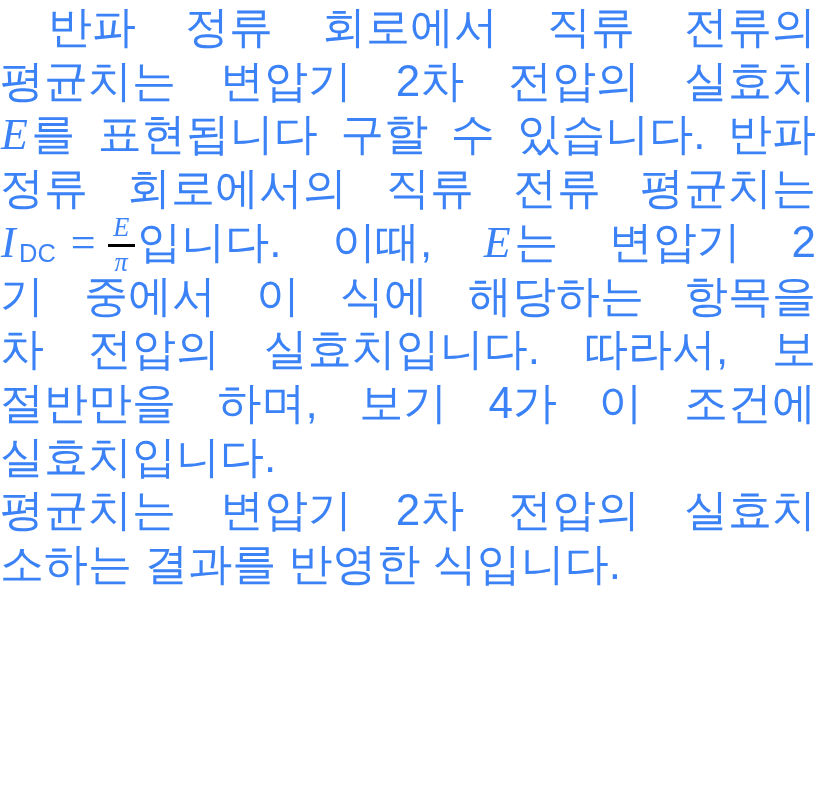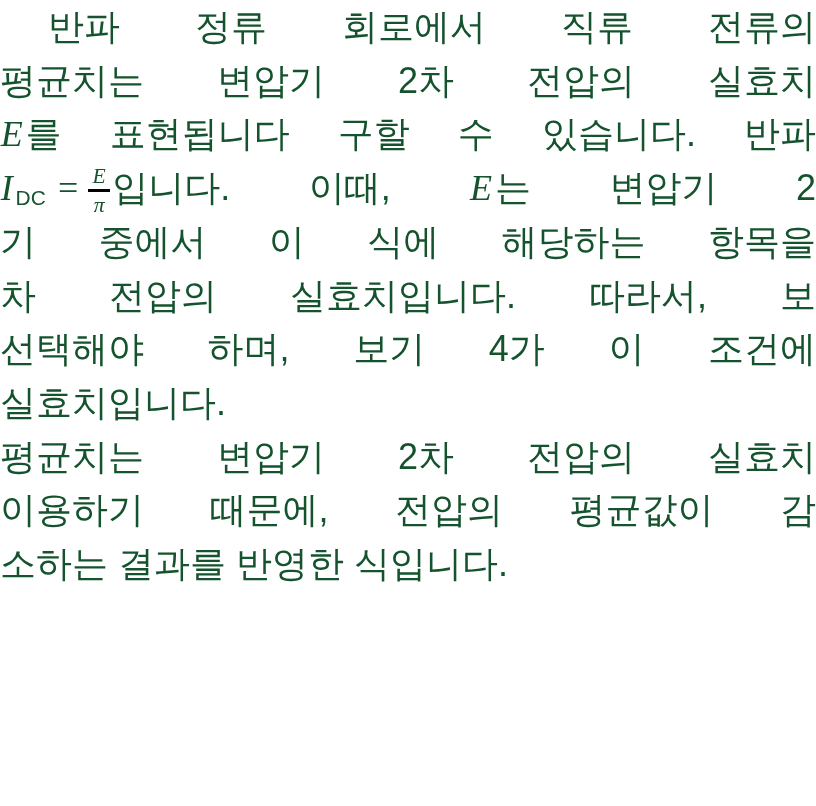--- a/index.html
+++ b/index.html
@@ -5,23 +5,23 @@
   html, body {
     margin: 0;
     padding: 0;
     background: #ffffff;
   }
   .page {
     position: relative;
     width: 816px;
     height: 642px;
     background: #ffffff;
-    color: #14532d;
+    color: #3b82f6;
     font-family: "Liberation Sans", sans-serif;
-    font-size: 36px;
+    font-size: 44px;
     overflow: hidden;
   }
   .line {
     height: 53.73px;
     line-height: 53.73px;
     text-align: justify;
     text-align-last: justify;
     overflow: visible;
     white-space: normal;
   }
@@ -74,36 +74,36 @@
 <body>
 
 <div class="page">
 
   <div class="line indent"><span>반파 정류 회로에서 직류 전류의</span></div>
 
   <div class="line"><span>평균치는 변압기 2차 전압의 실효치</span></div>
 
   <div class="line"><span class="mvar">E</span><span>를 표현됩니다 구할 수 있습니다. 반파</span></div>
 
+  <div class="line"><span>정류 회로에서의 직류 전류 평균치는</span></div>
 
   <div class="line"><span class="mvar">I</span><span class="msub">DC</span><span class="meq">=</span><span class="frac">
         <span class="num">E</span>
         <span class="den">π</span>
       </span><span>입니다. 이때, </span><span class="mvar">E</span><span>는 변압기 2</span></div>
 
   <div class="line"><span>기 중에서 이 식에 해당하는 항목을</span></div>
 
   <div class="line"><span>차 전압의 실효치입니다. 따라서, 보</span></div>
 
-  <div class="line"><span>선택해야 하며, 보기 4가 이 조건에</span></div>
+  <div class="line"><span>절반만을 하며, 보기 4가 이 조건에</span></div>
 
   <div class="line para-end"><span>실효치입니다.</span></div>
 
 
   <div class="line"><span>평균치는 변압기 2차 전압의 실효치</span></div>
 
 
 
-  <div class="line"><span>이용하기 때문에, 전압의 평균값이 감</span></div>
 
   <div class="line para-end"><span>소하는 결과를 반영한 식입니다.</span></div>
 
 </div>
 
 </body></html>

